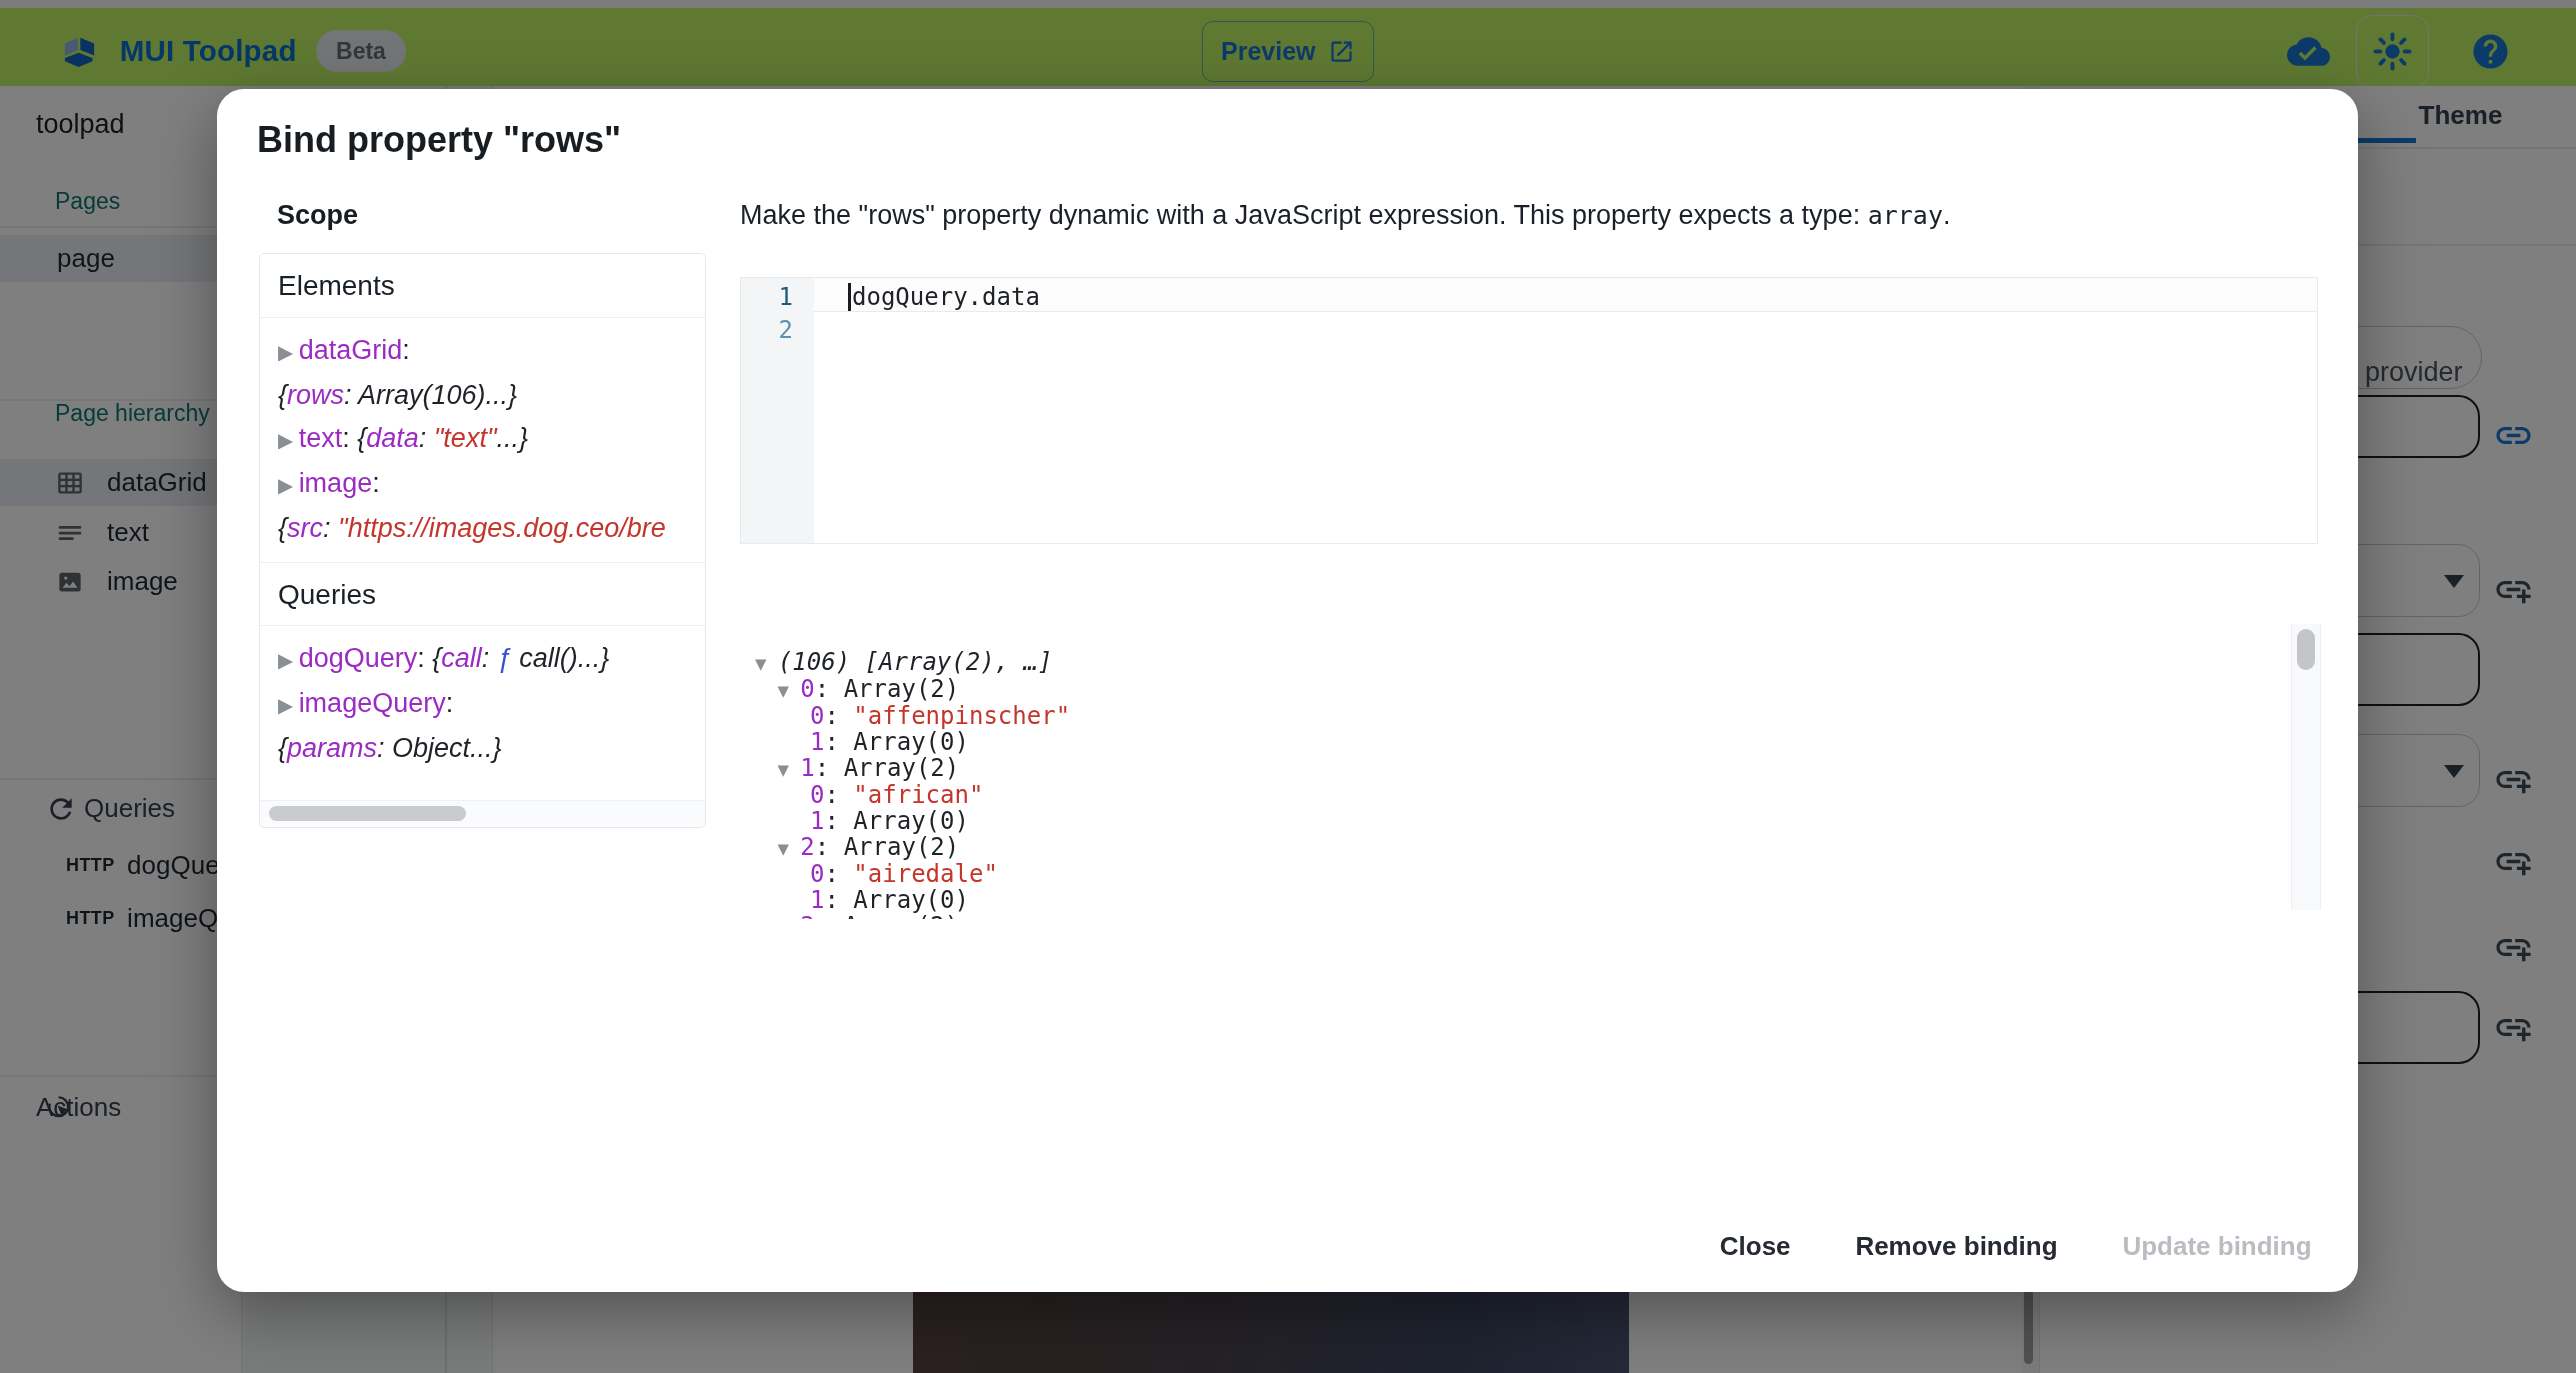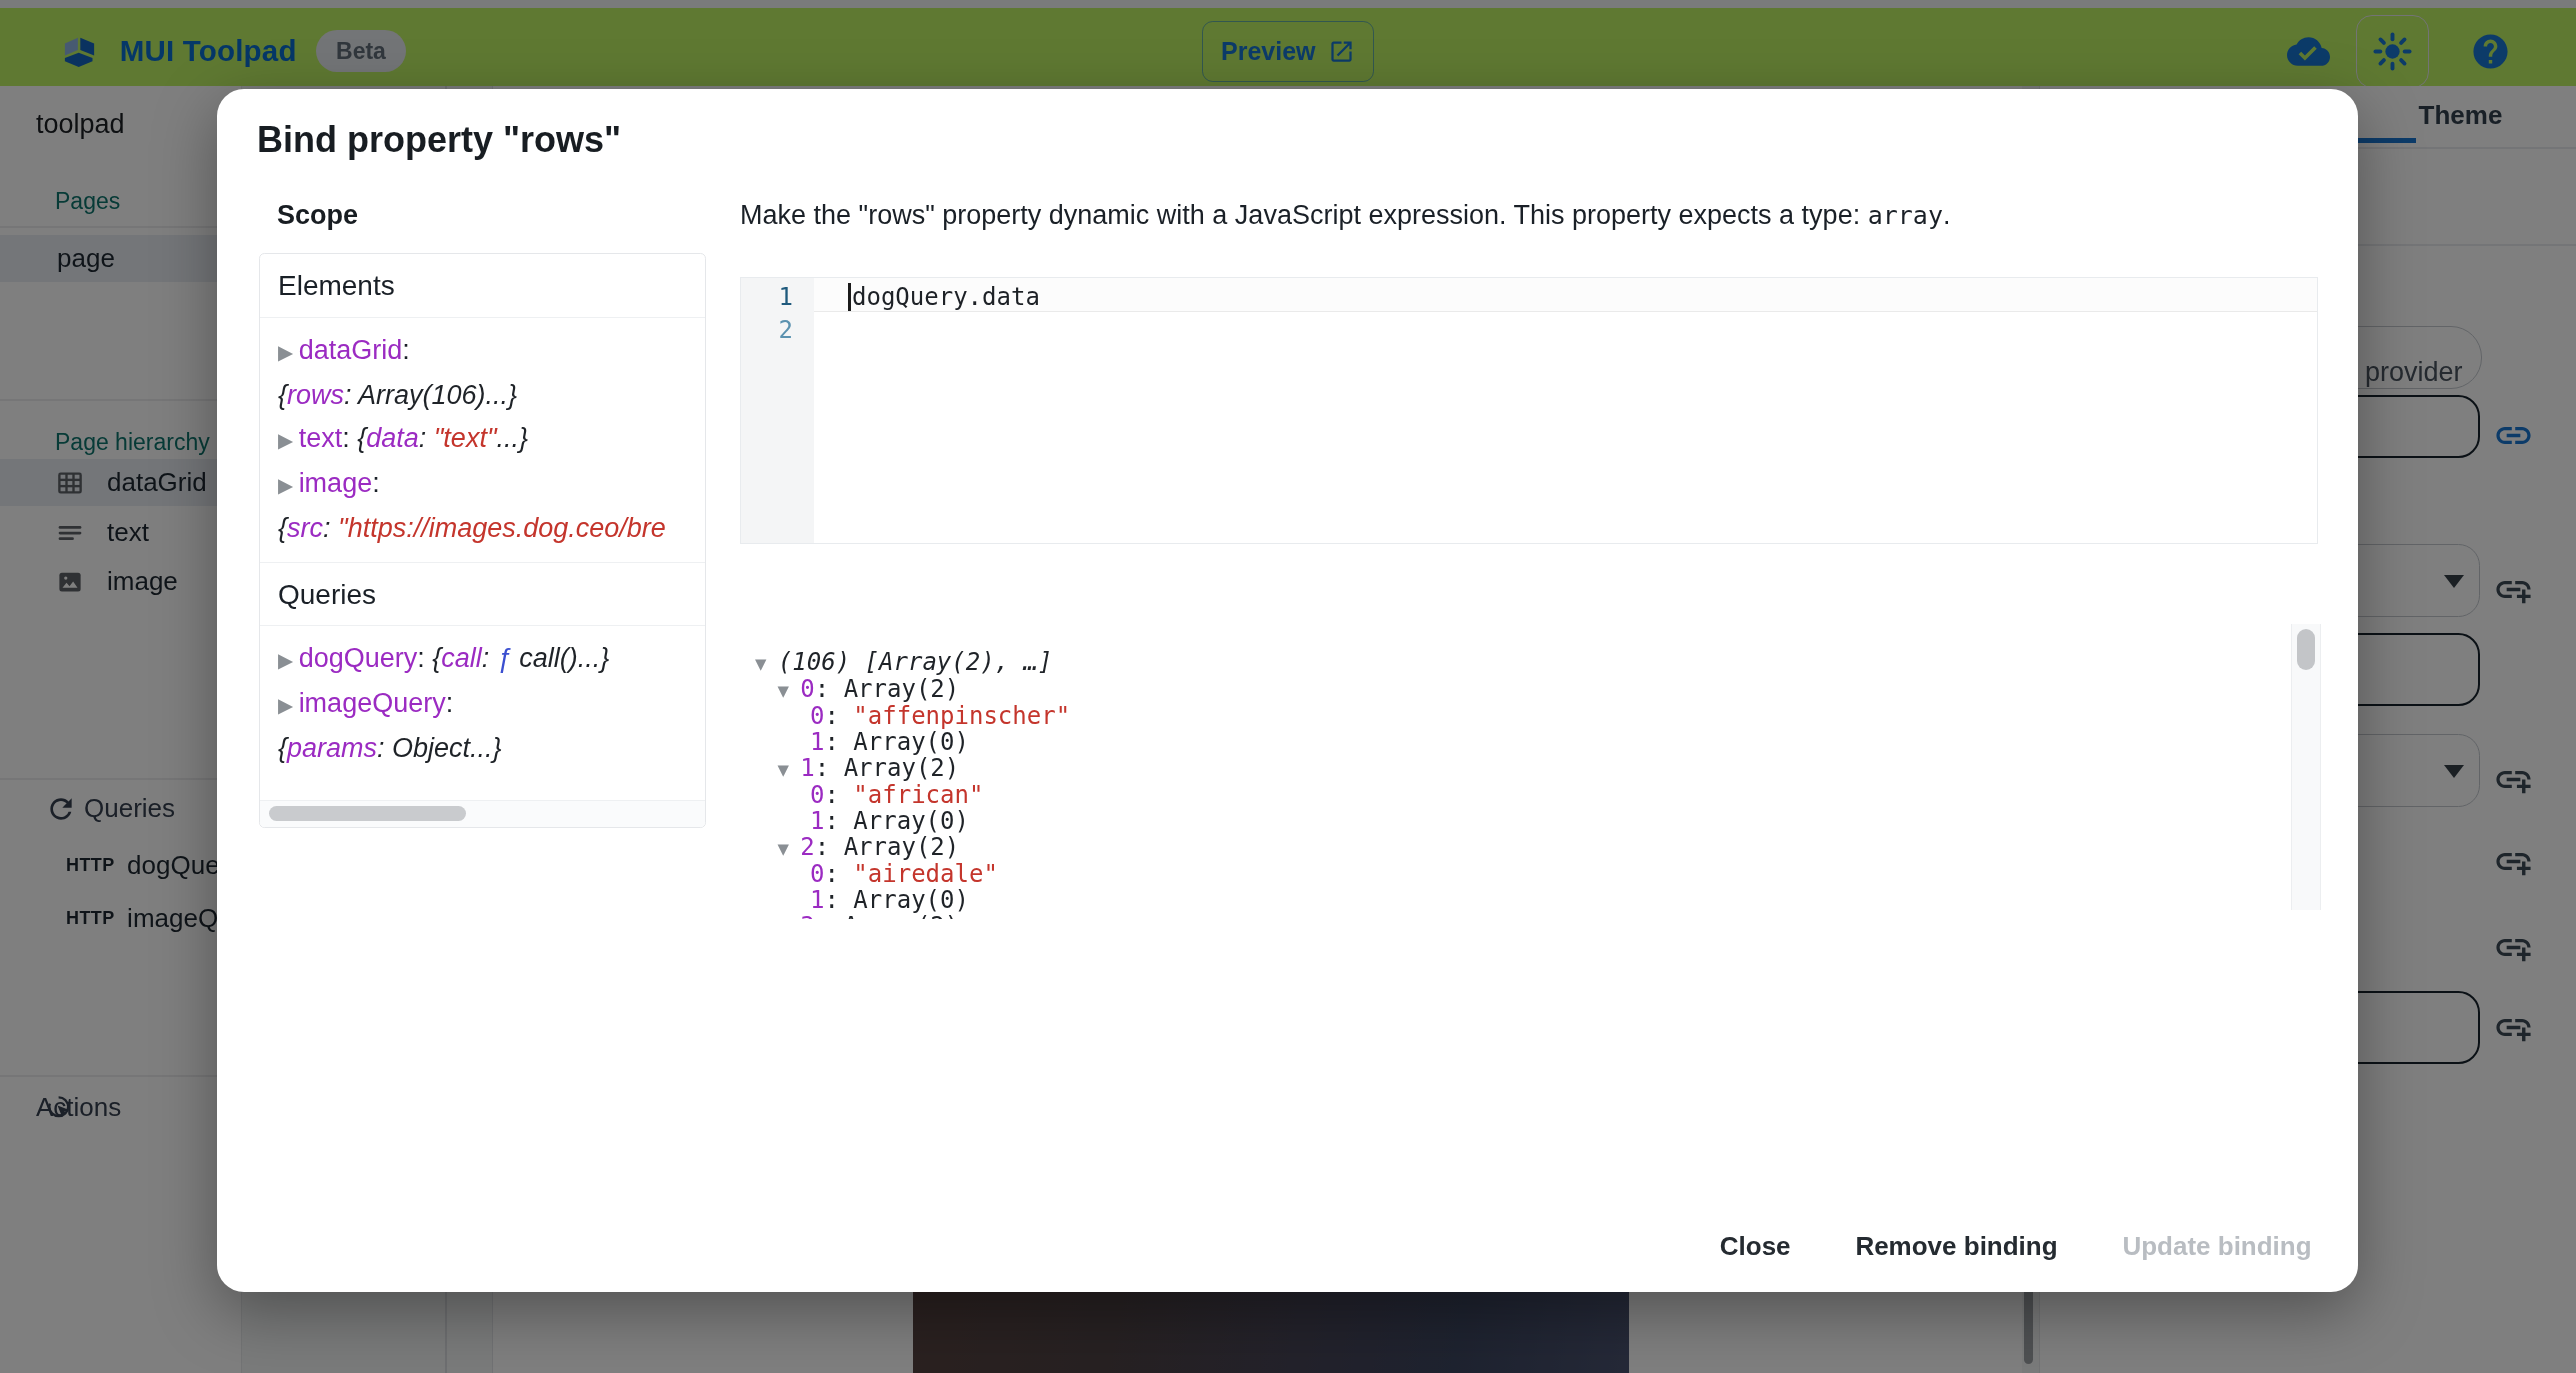--- a/index.html
+++ b/index.html
@@ -193,21 +193,21 @@
     <div class="abs" style="left:36px; top:23px; font-size:27px; color:#1c2025;">toolpad</div>
 
     <div class="side-label" style="left:55px; top:102px;">Pages</div>
     <div class="side-divider" style="top:140px;"></div>
 
     <div class="side-item selected" style="top:149px;">
       <span class="lbl" style="margin-left:57px;">page</span>
     </div>
 
     <div class="side-divider" style="top:313px;"></div>
-    <div class="side-label" style="left:55px; top:343px;">Page hierarchy</div>
+    <div class="side-label" style="left:55px; top:314px;">Page hierarchy</div>
 
     <div class="side-item selected" style="top:373px;">
       <span class="node-icon">
         <svg width="30" height="30" viewBox="0 0 24 24" fill="none" stroke="#5f6368" stroke-width="1.9">
           <rect x="3.5" y="4.5" width="17" height="15" rx="1"></rect>
           <line x1="3.5" y1="9.5" x2="20.5" y2="9.5"></line>
           <line x1="3.5" y1="14.5" x2="20.5" y2="14.5"></line>
           <line x1="9.2" y1="4.5" x2="9.2" y2="19.5"></line>
           <line x1="14.8" y1="4.5" x2="14.8" y2="19.5"></line>
         </svg>

